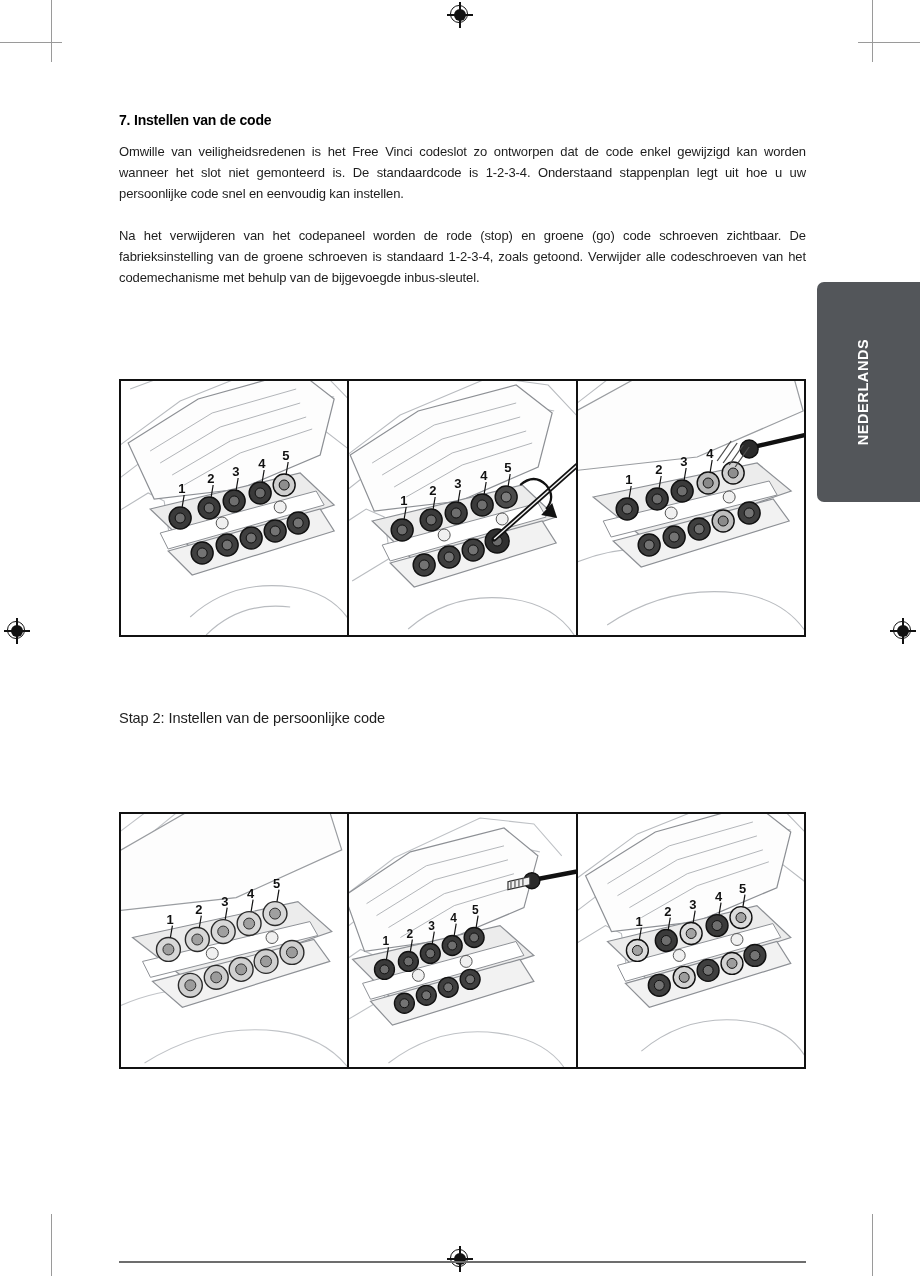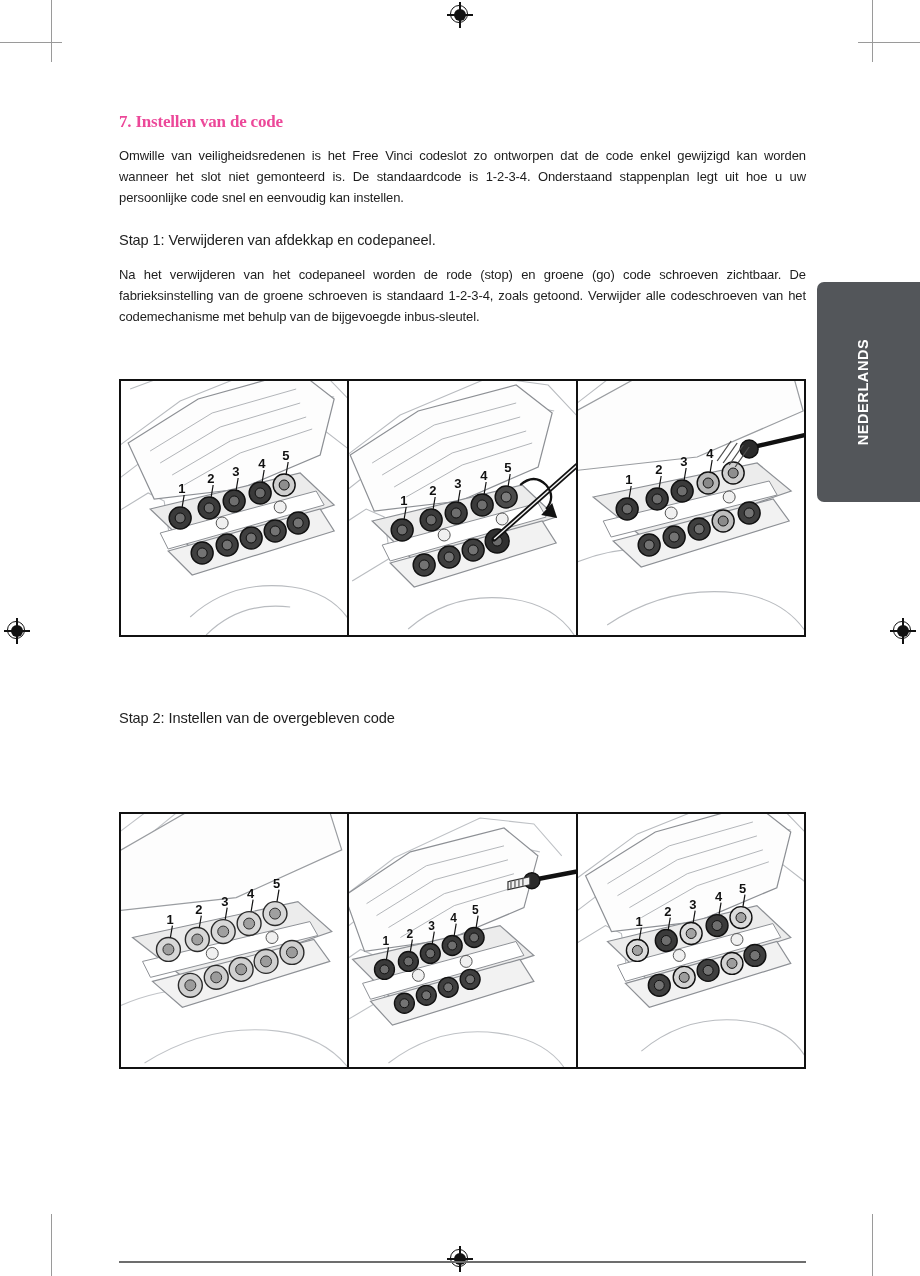--- a/index.html
+++ b/index.html
@@ -61,26 +61,26 @@
   }
 
   .content {
     position: absolute;
     left: 119px;
     top: 112px;
     width: 687px;
   }
 
   h1.section-title {
-    font-size: 17px;
+    font-size: 14px;
     font-weight: bold;
     letter-spacing: -0.2px;
     margin: 0 0 14px 0;
-    color: #ec4899;
-    font-family: Liberation Serif, serif;
+    color: #000000;
+    font-family: Liberation Sans, sans-serif;
   }
 
   p.body-text {
     font-size: 13px;
     line-height: 20.8px;
     margin: 0 0 22px 0;
     text-align: justify;
     color: #1d1d1d;
     letter-spacing: -0.1px;
   }
@@ -209,21 +209,20 @@
 
 <div class="page">
 
   <div class="lang-tab">
     <div class="lang-label">NEDERLANDS</div>
   </div>
 
   <div class="content">
     <h1 class="section-title">7. Instellen van de code</h1>
     <p class="body-text">Omwille van veiligheidsredenen is het Free Vinci codeslot zo ontworpen dat de code enkel gewijzigd kan worden wanneer het slot niet gemonteerd is. De standaardcode is 1-2-3-4. Onderstaand stappenplan legt uit hoe u uw persoonlijke code snel en eenvoudig kan instellen.</p>
-    <p class="step-label">Stap 1:  Verwijderen van afdekkap en codepaneel.</p>
     <p class="body-text tight">Na het verwijderen van het codepaneel worden de rode (stop) en groene (go) code schroeven zichtbaar. De fabrieksinstelling van de groene schroeven is standaard 1-2-3-4, zoals getoond. Verwijder alle codeschroeven van het codemechanisme met behulp van de bijgevoegde inbus-sleutel.</p>
   </div>
 
   <div class="figure-strip" id="figure-strip-step1">
 
     <div class="figure-panel">
       <svg viewBox="0 0 228 254" preserveAspectRatio="xMidYMid slice">
         <g fill="none" stroke="#b9bcc0" stroke-width="1.1">
           <path d="M-30 86 L60 20 L150 -16 L205 -6 L236 26"></path>
           <path d="M-20 112 L72 42 L160 8 L214 16"></path>
@@ -450,21 +449,21 @@
           <text x="48" y="103">1</text>
           <text x="78" y="93">2</text>
           <text x="103" y="85">3</text>
           <text x="129" y="77">4</text>
         </g>
       </svg>
     </div>
   </div>
 
   <div class="content" style="top:708px;">
-    <p class="step-label">Stap 2:  Instellen van de overgebleven code</p>
+    <p class="step-label">Stap 2:  Instellen van de persoonlijke code</p>
   </div>
 
   <div class="figure-strip" id="figure-strip-step2">
 
     <div class="figure-panel">
       <svg viewBox="0 0 228 254" preserveAspectRatio="xMidYMid slice">
         <g fill="none" stroke="#c0c3c7" stroke-width="1.1">
           <path d="M-30 40 L36 -10"></path>
             <path d="M-2 46 L62 -6"></path>
             <path d="M26 50 L90 -2"></path>

